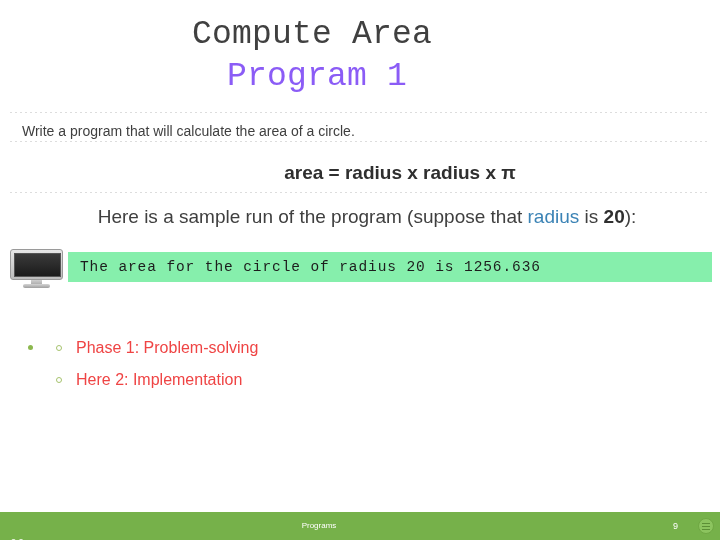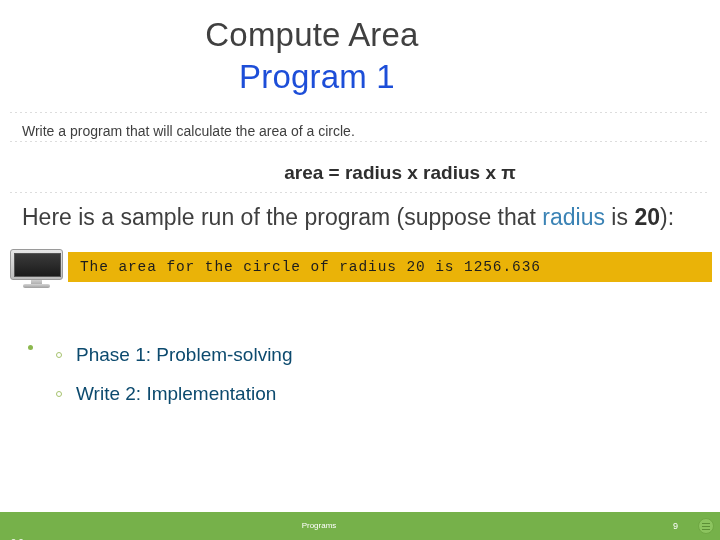--- a/index.html
+++ b/index.html
@@ -20,32 +20,33 @@
     background: #ffffff;
   }
 
   
   .title-block {
     position: absolute;
     left: 0;
     top: 14px;
     width: 624px;
     text-align: center;
+    font-family: Liberation Mono, monospace;
   }
   .title-line1 {
     font-size: 33px;
     line-height: 42px;
     color: #404040;
     font-weight: normal;
     letter-spacing: 0.2px;
   }
   .title-line2 {
     font-size: 33px;
     line-height: 42px;
-    color: #1d4ed8;
+    color: #8b5cf6;
     font-weight: normal;
     letter-spacing: 0.2px;
     padding-left: 10px;
   }
 
   
   .dotted-rule {
     position: absolute;
     left: 10px;
     width: 700px;
@@ -77,40 +78,41 @@
     line-height: 26px;
     font-weight: bold;
     color: #2f2f2f;
     padding-left: 40px;
   }
   .para-2 {
     position: absolute;
     left: 22px;
     top: 204px;
     width: 690px;
-    font-size: 23px;
+    font-size: 19px;
     line-height: 26px;
     color: #3f3f3f;
+    text-align: center;
   }
   .kw-radius {
     color: #3b83b5;
   }
   .kw-bold {
     font-weight: bold;
     color: #2f2f2f;
   }
 
   
   .console-band {
     position: absolute;
     left: 68px;
     top: 252px;
     width: 644px;
     height: 30px;
-    background: #eab308;
+    background: #86efac;
   }
   .console-text {
     position: absolute;
     left: 12px;
     top: 0;
     height: 30px;
     line-height: 30px;
     font-family: "Liberation Mono", monospace;
     font-size: 14.5px;
     letter-spacing: 0.9px;
@@ -183,25 +185,24 @@
     position: absolute;
     left: 10px;
     top: 13px;
     width: 5px;
     height: 5px;
     border-radius: 50%;
     background: #8cb84e;
   }
   .bullet-l2 {
     position: relative;
-    font-size: 19px;
+    font-size: 16px;
     line-height: 32px;
-    color: #0c4a6e;
+    color: #ef4444;
     padding-left: 58px;
-    margin-top: 7px;
   }
   .bullet-l2 .ring {
     position: absolute;
     left: 38px;
     top: 13px;
     width: 6px;
     height: 6px;
     border-radius: 50%;
     border: 1px solid #a6c36e;
     box-sizing: border-box;
@@ -303,21 +304,21 @@
   <div class="bullets">
     <div class="bullet-l1">
       <span class="dot"></span>
     </div>
     <div class="bullet-l2">
       <span class="ring"></span>
       <span>Phase 1: Problem-solving</span>
     </div>
     <div class="bullet-l2">
       <span class="ring"></span>
-      <span>Write 2: Implementation</span>
+      <span>Here 2: Implementation</span>
     </div>
   </div>
 
   <div class="footer">
     <div class="f-left">2.2</div>
     <div class="f-center">Programs</div>
     <div class="f-right">9</div>
     <div class="f-badge">
       <i></i>
         <i></i>

